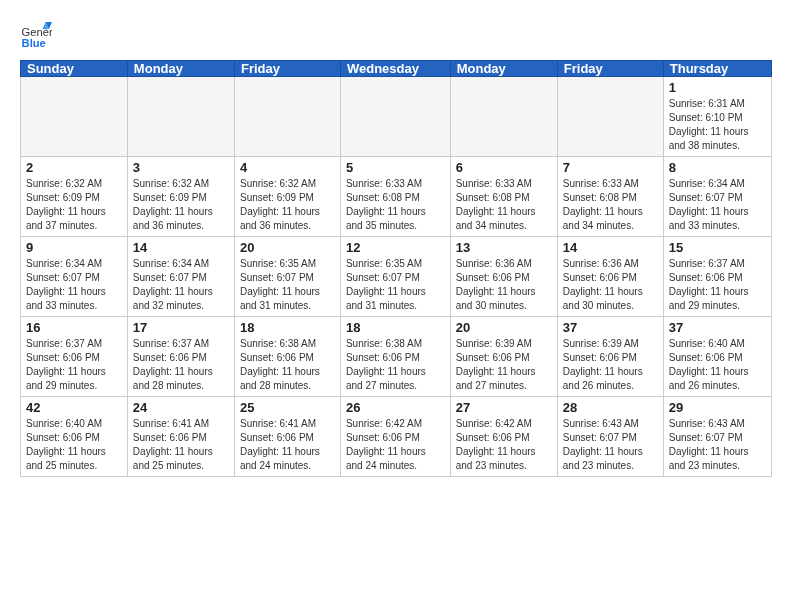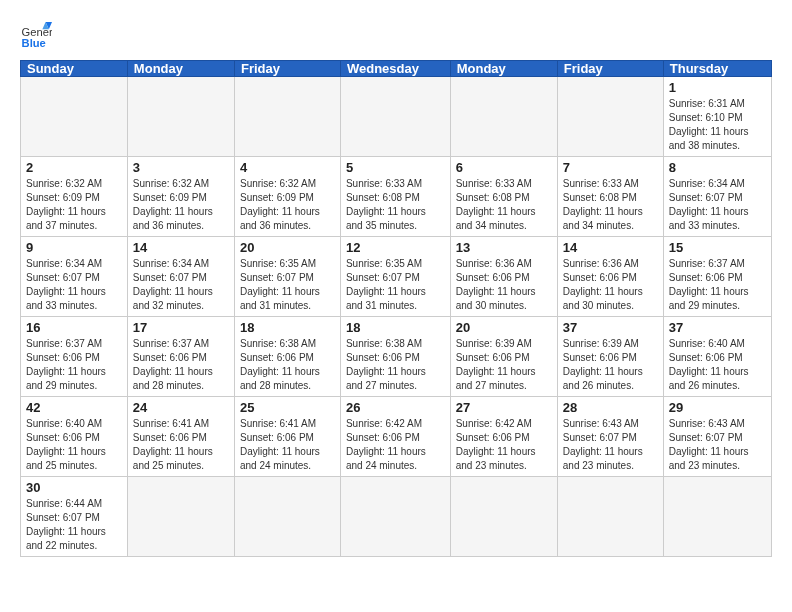--- a/index.html
+++ b/index.html
@@ -336,30 +336,15 @@
 and 23 minutes.</div>
           </td>
           <td>
             <span class="day-number">29</span>
             <div class="day-info" style="white-space: pre-line;">Sunrise: 6:43 AM
 Sunset: 6:07 PM
 Daylight: 11 hours
 and 23 minutes.</div>
           </td>
         </tr>
-        <tr>
-          <td>
-            <span class="day-number">30</span>
-            <div class="day-info" style="white-space: pre-line;">Sunrise: 6:44 AM
-Sunset: 6:07 PM
-Daylight: 11 hours
-and 22 minutes.</div>
-          </td>
-          <td class="last-row"></td>
-          <td class="last-row"></td>
-          <td class="last-row"></td>
-          <td class="last-row"></td>
-          <td class="last-row"></td>
-          <td class="last-row"></td>
-        </tr>
       </tbody>
   </table>
 </div>
 
 </body></html>

